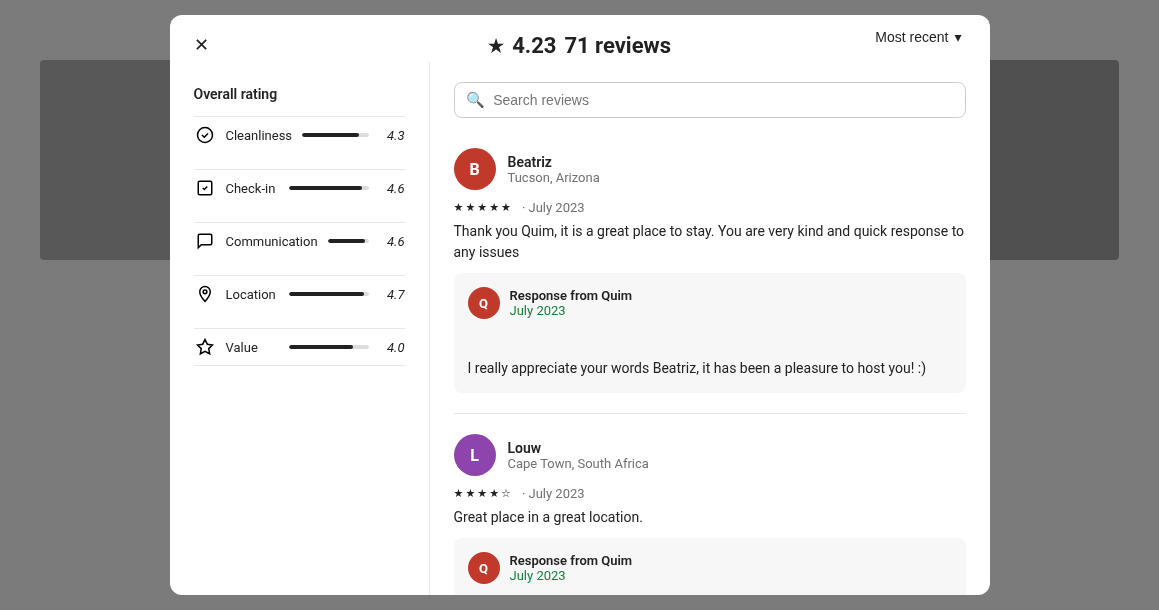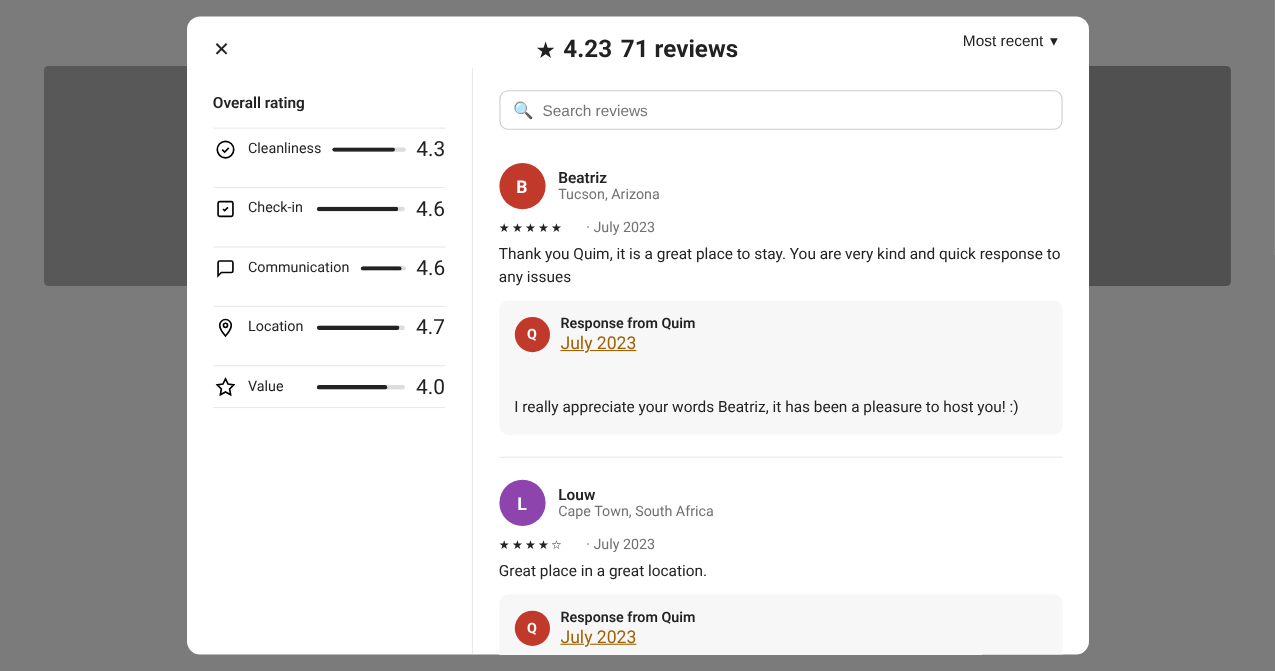--- a/index.html
+++ b/index.html
@@ -108,24 +108,25 @@
       border-radius: 2px;
       overflow: hidden;
     }
     .progress-bar-fill {
       height: 100%;
       background: #222;
       border-radius: 2px;
     }
 
     .rating-row-score {
-      font-size: 19px;
+      font-size: 13px;
       color: #222;
       min-width: 26px;
       text-align: right;
+      font-style: italic;
     }
 
     
     .right-panel {
       flex: 1;
       display: flex;
       flex-direction: column;
       overflow: hidden;
     }
 
@@ -196,21 +197,21 @@
       display: flex;
       align-items: center;
       gap: 2px;
       margin-bottom: 6px;
     }
     .star { font-size: 11px; color: #222; }
 
     .review-date {
       font-size: 13px;
       color: #717171;
-      margin-left: 20px;
+      margin-left: 9px;
     }
 
     .review-text {
       font-size: 14px;
       color: #222;
       line-height: 1.5;
       margin-bottom: 10px;
     }
 
     
@@ -241,23 +242,22 @@
       color: #fff;
       flex-shrink: 0;
     }
 
     .host-response-info .host-name {
       font-size: 13px;
       font-weight: 600;
       color: #222;
     }
     .host-response-info .host-date {
-      font-size: 16px;
-      color: #a16207;
-      text-decoration: underline;
+      font-size: 13px;
+      color: #15803d;
     }
 
     .host-response-text {
       font-size: 14px;
       color: #222;
       line-height: 1.5;
       margin-top: 39px;
     }
 
     

